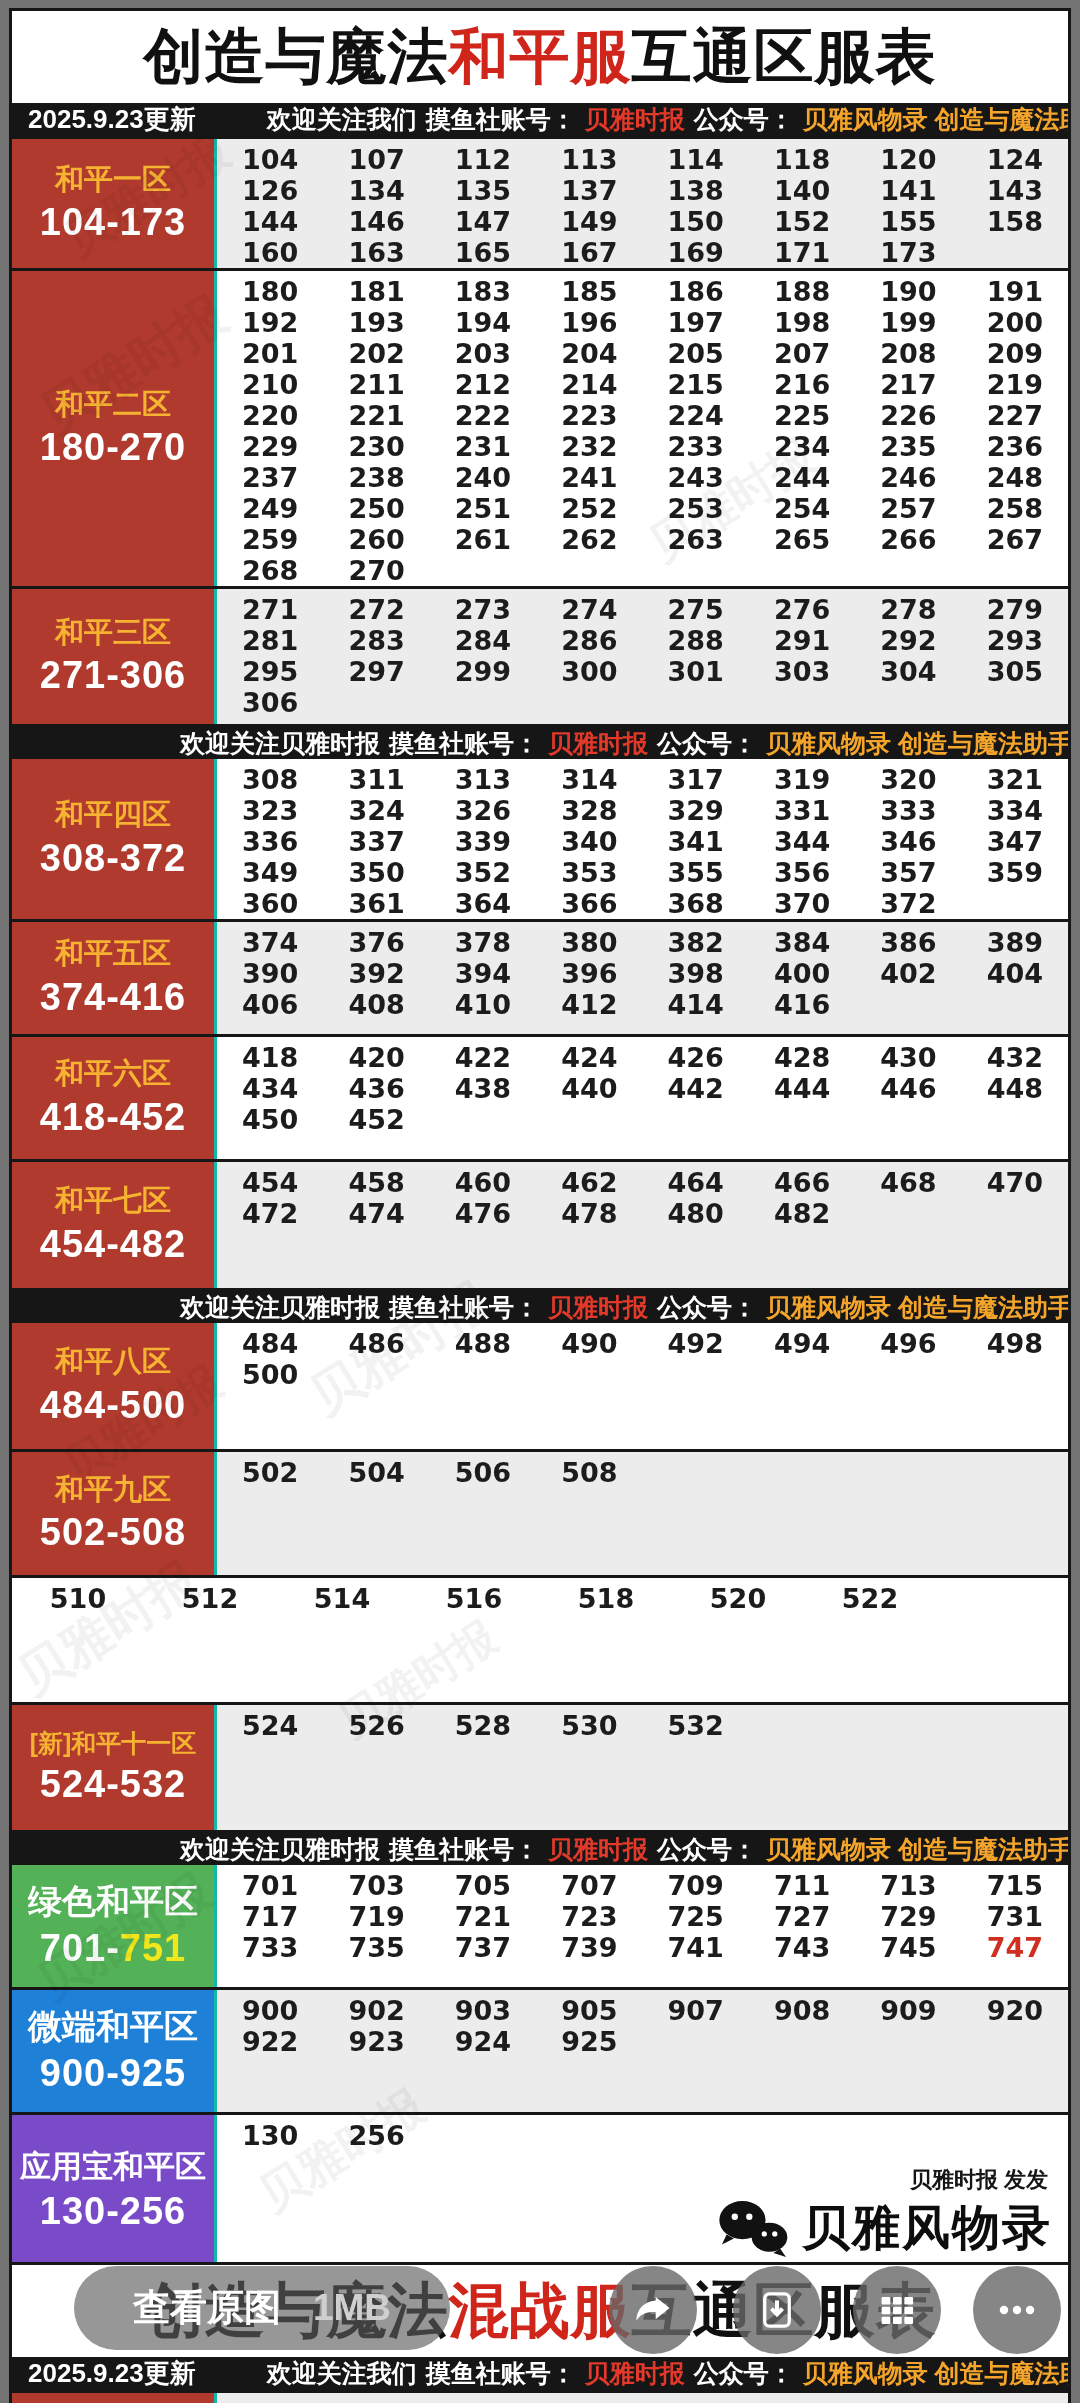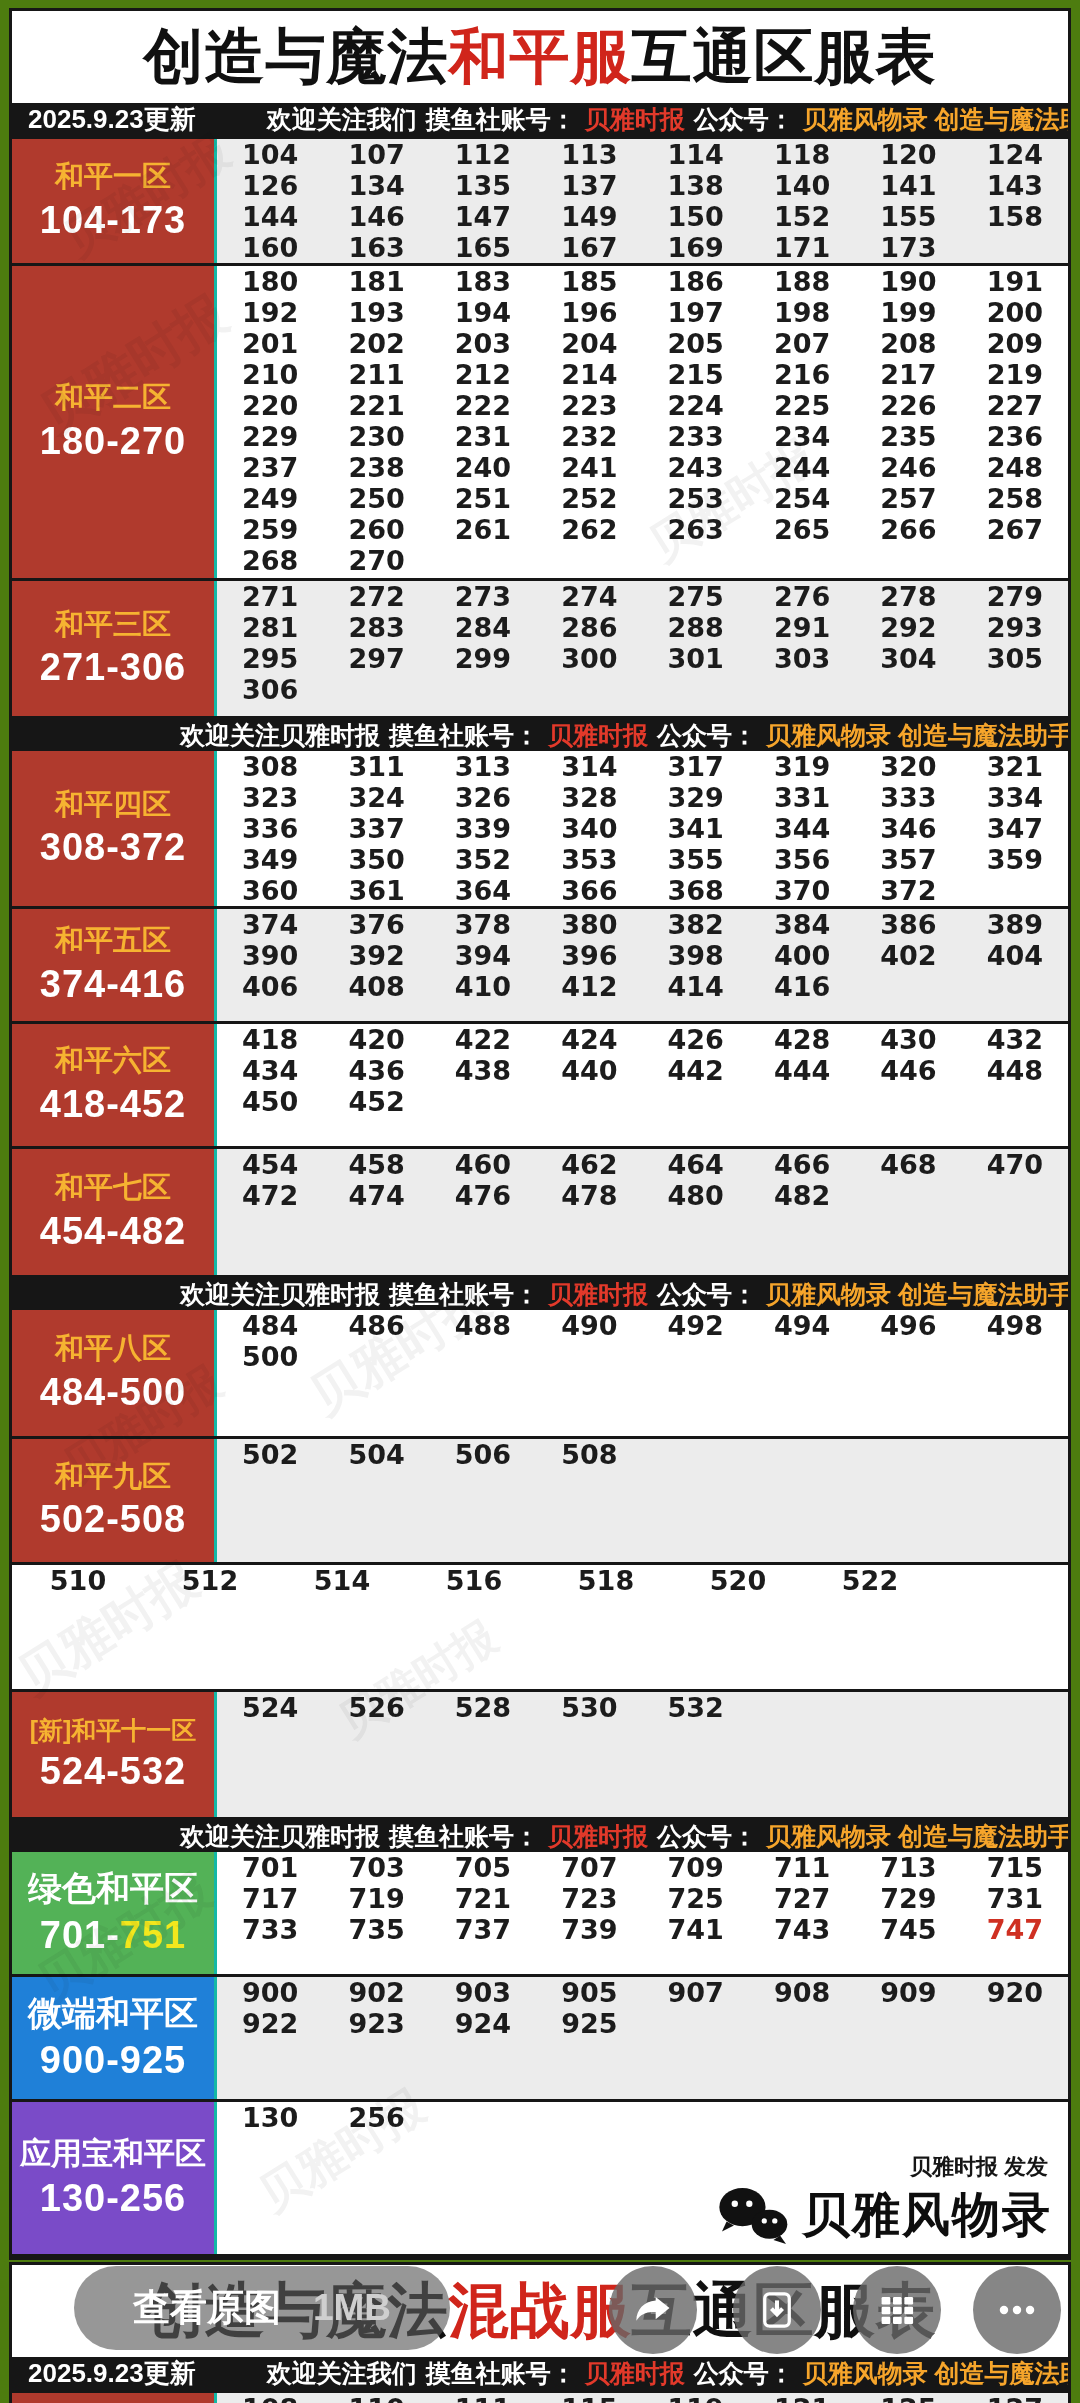--- a/index.html
+++ b/index.html
@@ -1,18 +1,18 @@
 <!DOCTYPE html>
 <html><head>
 <meta charset="utf-8">
 <style>
 *{margin:0;padding:0;box-sizing:border-box}
 html,body{width:1080px;height:2403px;overflow:hidden;background:#fff;
   font-family:"Liberation Sans","DejaVu Sans",sans-serif;}
-.canvas{position:relative;width:1080px;height:2403px;background:#4d7c0f;overflow:hidden}
+.canvas{position:relative;width:1080px;height:2403px;background:#737373;overflow:hidden}
 .card{position:absolute;left:9px;width:1062px;background:#fff;border:3px solid #161616}
 #card1{top:8px}
 #card2{top:2262px;height:300px}
 .big-title{height:92px;display:flex;align-items:center;justify-content:center;
   font-weight:900;font-size:60px;color:#101010;letter-spacing:1px;white-space:nowrap}
 .big-title .hl{color:#d0251b}
 .infobar{height:33px;background:#161616;color:#fff;display:flex;align-items:center;
   font-weight:700;font-size:25px;white-space:nowrap;padding:0 16px;gap:9px;overflow:hidden}
 .infobar .date{font-size:26px;margin-right:62px}
 .red-txt{color:#e2392a}
@@ -26,21 +26,21 @@
 .lbl-red{background:#b03a2d}
 .lbl-green{background:#53b257}
 .lbl-blue{background:#1f80d8}
 .lbl-purple{background:#7a4bc8}
 .zone{font-weight:800;font-size:29px;color:#f6b331;line-height:1.15;white-space:nowrap}
 .zone.small{font-size:25px}
 .lbl-green .zone,.lbl-blue .zone{color:#fff;font-size:34px}
 .lbl-purple .zone{color:#fff;font-size:31px}
 .range{font-weight:800;font-size:38px;color:#fff;letter-spacing:1px;white-space:nowrap}
 .range .ylw{color:#f2e71d}
-.nums{flex:1;position:relative}
+.nums{flex:1;padding-top:5px;position:relative}
 .bg-g{background:#ececec}
 .bg-w{background:#fff}
 .nrow{display:flex;height:31px;align-items:center}
 .ncell{width:12.5%;text-align:center;font-weight:800;font-size:27px;color:#1c1c1c;
   font-family:"DejaVu Sans","Liberation Sans",sans-serif}
 .ncell.red{color:#cf3022}
 .logoblk{position:absolute;right:16px;bottom:6px;text-align:right}
 .byline{font-size:22px;font-weight:700;color:#151515;margin-bottom:0;padding-right:4px;white-space:nowrap}
 .logorow{display:flex;align-items:center;gap:8px;justify-content:flex-end}
 .acct{font-size:48px;font-weight:900;color:#0d0d0d;letter-spacing:2px;white-space:nowrap}

